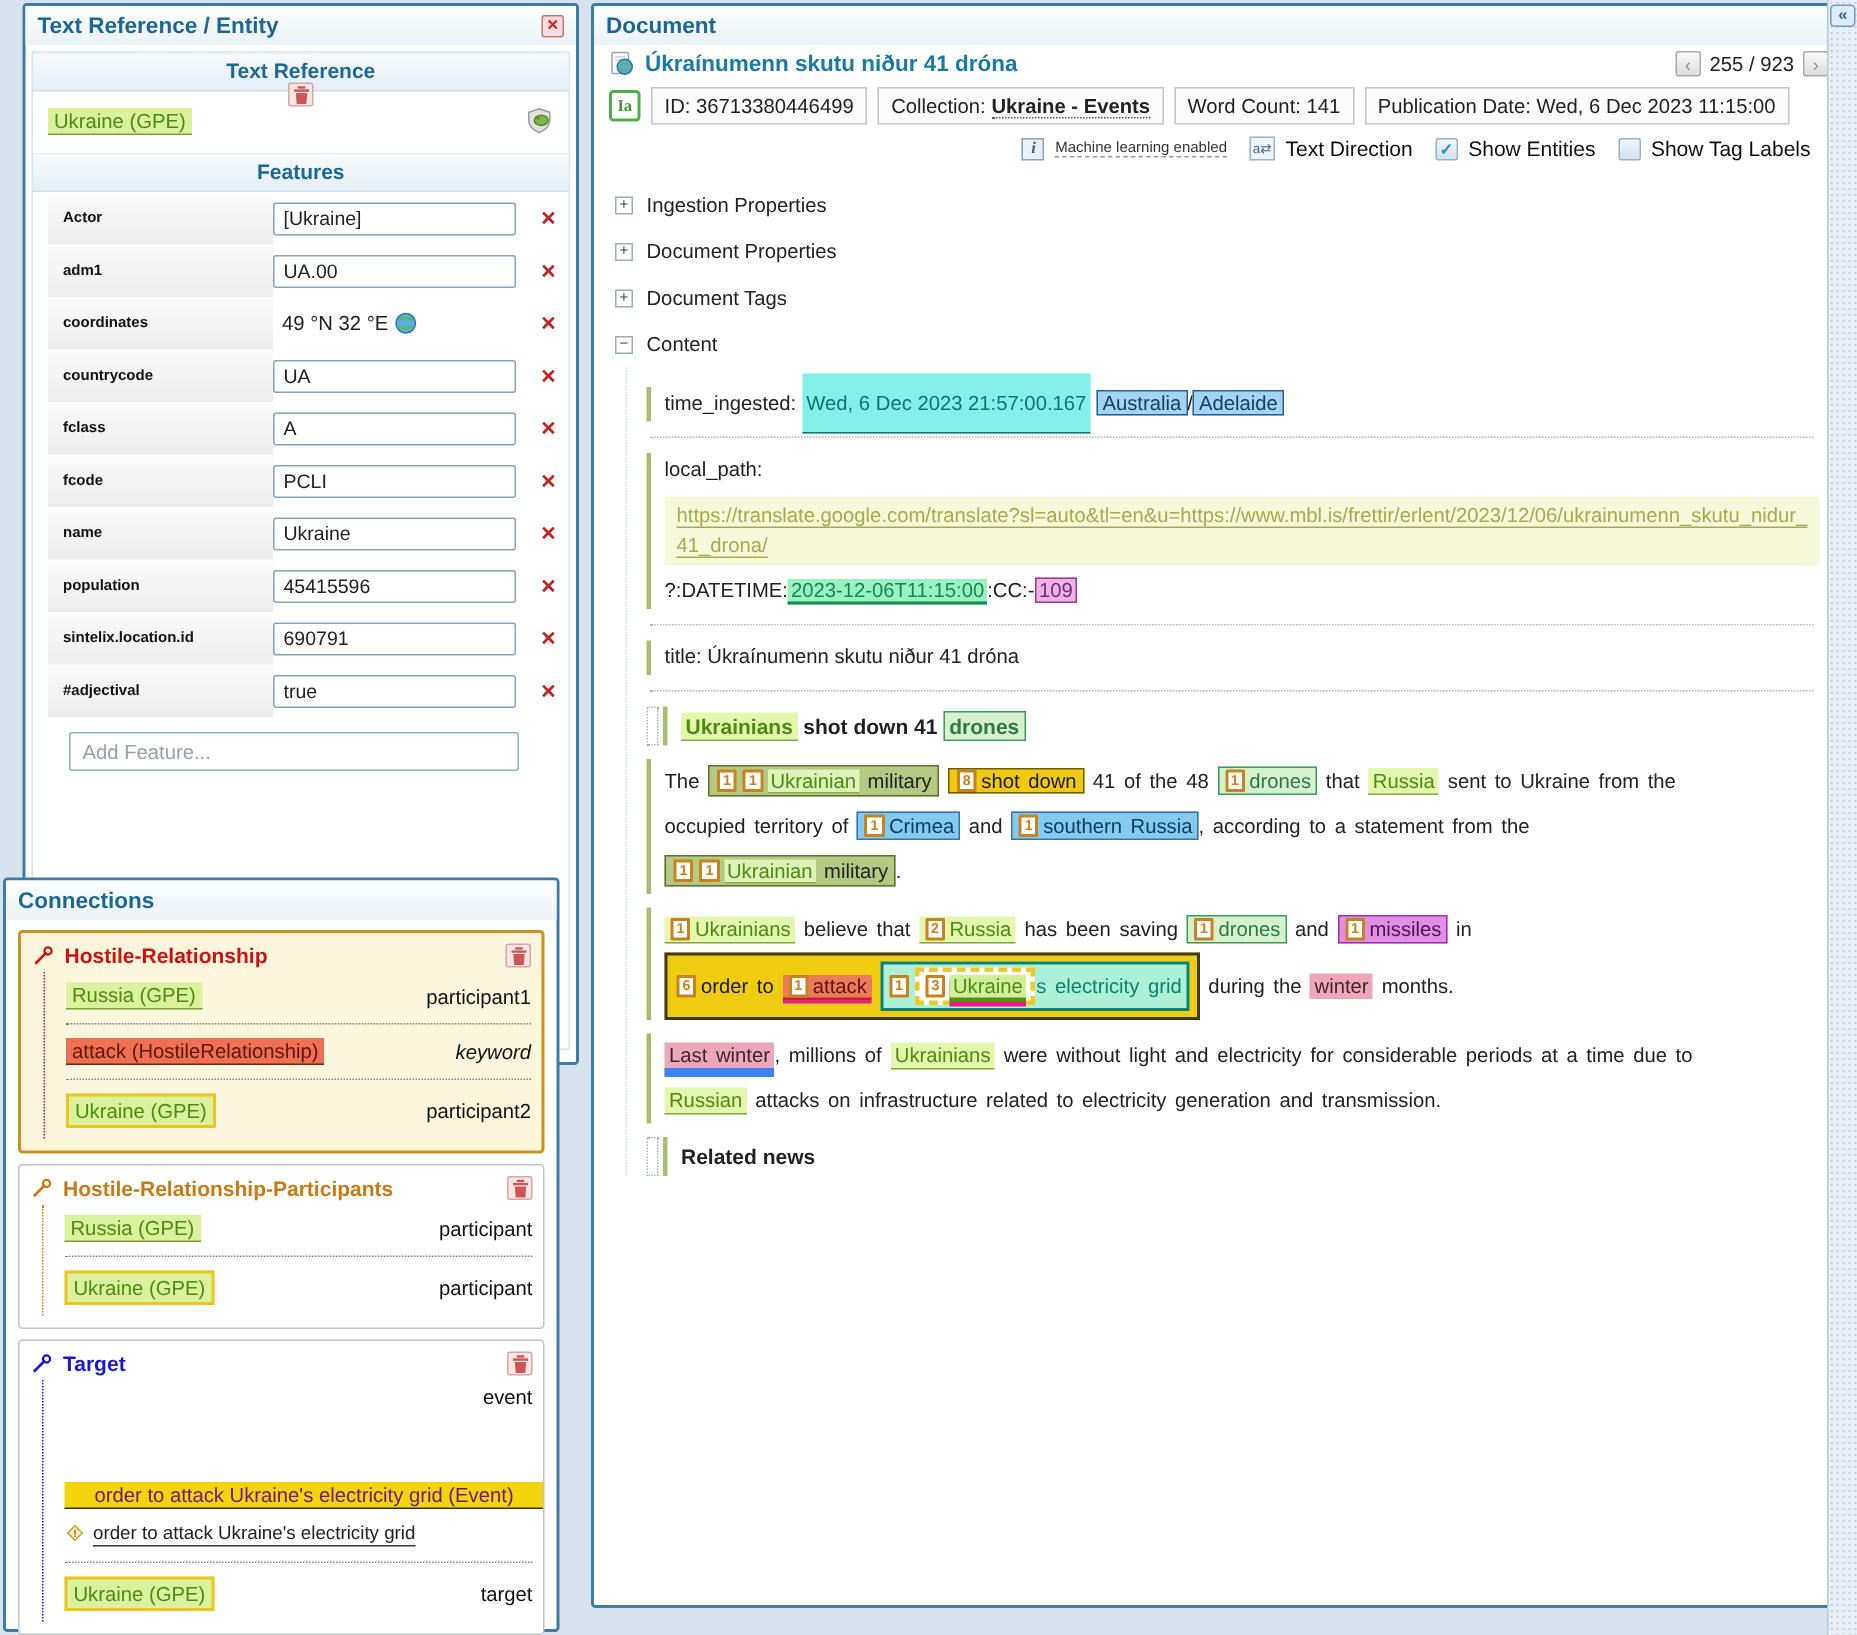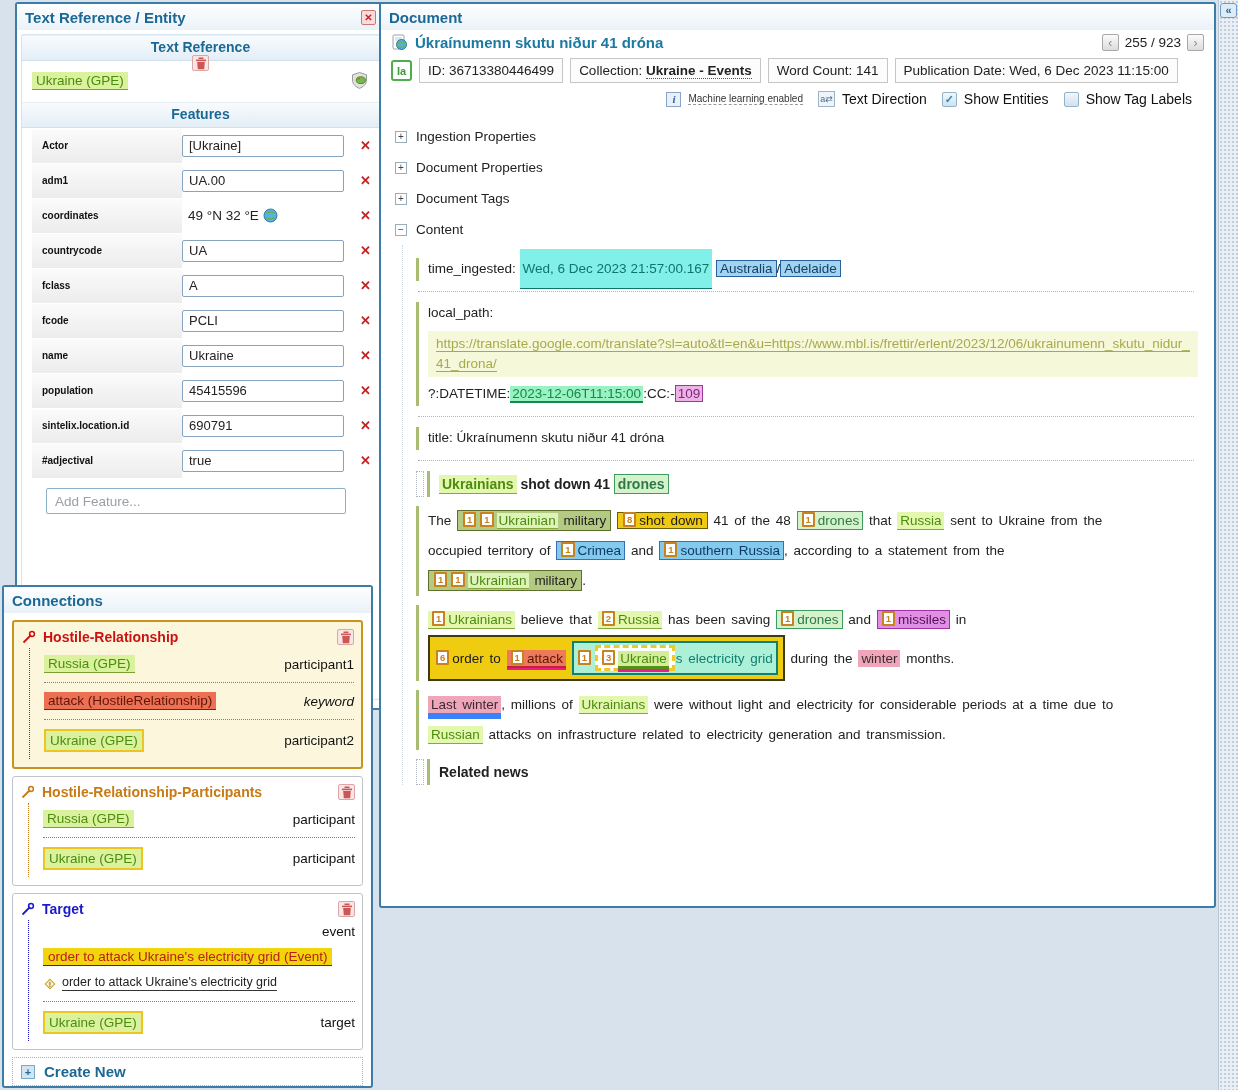--- a/index.html
+++ b/index.html
@@ -13,21 +13,21 @@
     color:#222;
   }
   .panel {
     position:absolute;
     background:#fff;
     border:2px solid #3e7ca8;
     border-radius:3px;
   }
   .panel-entity { left:15px; top:2px; width:371px; height:708px; }
   .panel-conn   { left:2px; top:585px; width:371px; height:503px; }
-  .panel-doc    { left:379px; top:2px; width:837px; height:906px; overflow:hidden; }
+  .panel-doc    { left:394px; top:2px; width:837px; height:1070px; overflow:hidden; }
   .p-head {
     display:flex; align-items:center; justify-content:space-between;
     padding:5px 8px 4px;
     background:linear-gradient(#fdfeff,#eaf2f8);
   }
   .p-title { font-weight:bold; font-size:15px; color:#1b6895; }
   .close-btn {
     width:15px; height:15px; line-height:13px; text-align:center;
     border:1px solid #cc7777; background:#f6dcdc; color:#cc2222;
     font-size:10px; font-weight:bold; border-radius:2px; cursor:pointer;
@@ -42,21 +42,21 @@
   }
   .trash {
     width:17px; height:16px; display:inline-flex; align-items:center; justify-content:center;
     border:1px solid #dca6a6; background:#f8e6e6; border-radius:2px; cursor:pointer; flex-shrink:0;
   }
   .entity-row { display:flex; align-items:center; justify-content:space-between; padding:10px 10px 12px; }
   .chip { font-size:13.5px; white-space:nowrap; }
   .chip-gpe { background:#daf29e; color:#4c8c0e; border-bottom:1px solid #7ca032; padding:1px 4px; }
   .chip-gpe.gold { border:2px solid #eec41e; padding:2px 4px; }
   .chip-keyword { background:#ed7054; color:#5f1607; border-bottom:1px solid #7a1f12; padding:1px 4px; }
-  .chip-event { background:#f2d40c; color:#b91c1c; border-bottom:1px solid #3a3a08; padding:1px 5px; }
+  .chip-event { background:#f2d40c; color:#701a75; border-bottom:1px solid #3a3a08; padding:1px 20px;margin-top:40px; }
   
   .features { }
   .f-row { display:flex; align-items:center; height:35px; padding:0 8px 0 10px; }
   .f-label {
     width:150px; height:34px; display:flex; align-items:center;
     font-weight:bold; font-size:10px; color:#111;
     background:linear-gradient(#fbfbfb,#ececec); padding-left:10px; flex-shrink:0;text-align:right;
   }
   .f-val { width:172px; display:flex; align-items:center; gap:4px; }
   .f-input {
@@ -75,21 +75,21 @@
   .conn-card.sel { border:2px solid #c8941e; background:#fcf7dc; }
   .card-head { display:flex; align-items:center; gap:7px; padding:2px 0 3px; }
   .card-title { font-weight:bold; font-size:14px; }
   .card-head .trash { margin-left:auto; }
   .card-body { margin-left:8px; padding-left:14px; }
   .conn-row { display:flex; align-items:center; justify-content:space-between; padding:7px 0; }
   .conn-row.only { justify-content:flex-end; padding:4px 0 2px; }
   .conn-sep { border-top:1px dotted #808080; margin:2px 0; }
   .role { font-size:13.5px; color:#111; }
   .role.it { font-style:italic; }
-  .sub-row { display:flex; align-items:flex-end; gap:5px; padding:2px 0 8px; }
+  .sub-row { display:flex; align-items:flex-start; gap:5px; padding:2px 0 8px; }
   .sub-text { font-size:12.5px; color:#222; border-bottom:1px solid #333; padding-bottom:1px; }
   .create-new {
     margin:4px 8px; border:1px dotted #92b8d2; padding:5px 8px;
     display:flex; align-items:center; gap:9px; cursor:pointer;
   }
   .plus {
     width:14px; height:14px; line-height:12px; text-align:center;
     background:#cfe6f2; border:1px solid #7aaac8; color:#2a6a96; font-weight:bold; font-size:11px;
   }
   .create-label { font-weight:bold; font-size:15px; color:#1b6895; }
@@ -100,21 +100,21 @@
   .pager-btn {
     width:17px; height:17px; display:flex; align-items:center; justify-content:center;
     border:1px solid #a8a8a8; border-radius:2px; background:linear-gradient(#fbfbfb,#dcdcdc);
     color:#8a8a8a; font-size:12px; cursor:pointer;
   }
   .pager-text { font-size:13.5px; color:#222; }
   .meta-row { display:flex; align-items:center; gap:7px; padding:5px 10px 2px; }
   .tr-icon {
     width:21px; height:21px; display:flex; align-items:center; justify-content:center;
     border:2px solid #4cae4c; border-radius:3px; color:#3a9a3a; font-weight:bold;
-    font-size:11px; letter-spacing:0; flex-shrink:0;
+    font-size:11px; letter-spacing:0; flex-shrink:0;font-family:Liberation Serif, serif;
   }
   .meta-box { border:1px solid #c6c6c6; background:#fcfcfc; padding:4px 8px; font-size:13.5px; color:#222; white-space:nowrap; }
   .meta-box b { border-bottom:1px dotted #555; }
   .controls-row { display:flex; align-items:center; gap:7px; justify-content:flex-end; padding:6px 14px 6px; }
   .info-box {
     width:15px; height:15px; display:inline-flex; align-items:center; justify-content:center;
     border:1px solid #8aa4c8; background:#e8f0f8; color:#3a5a9a;
     font-family:"Liberation Serif",serif; font-style:italic; font-weight:bold; font-size:11px;
   }
   .ml-label { font-size:10px; color:#333; border-bottom:1px dashed #999; margin-right:8px; }

